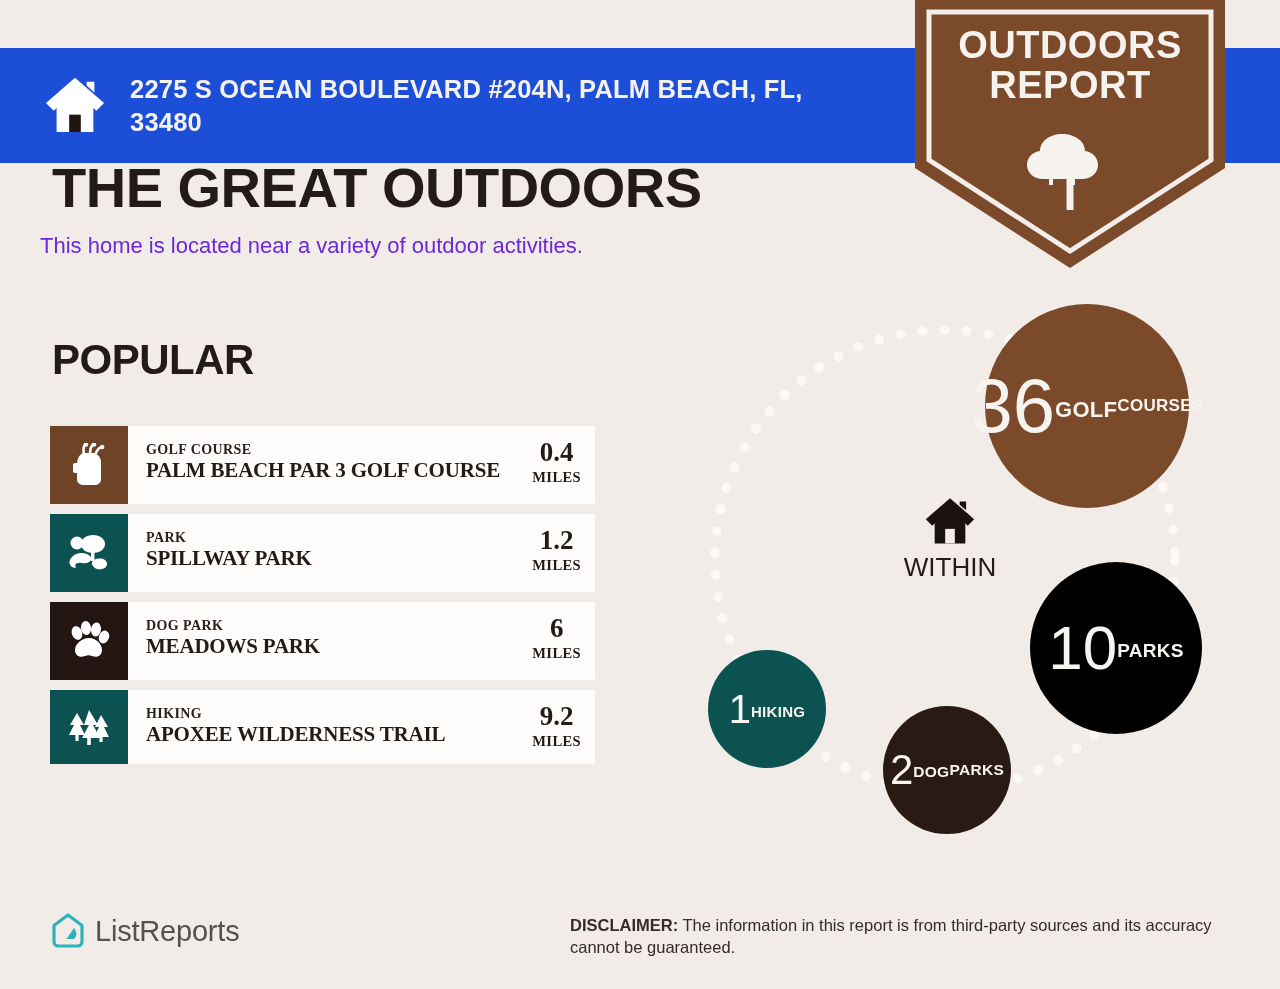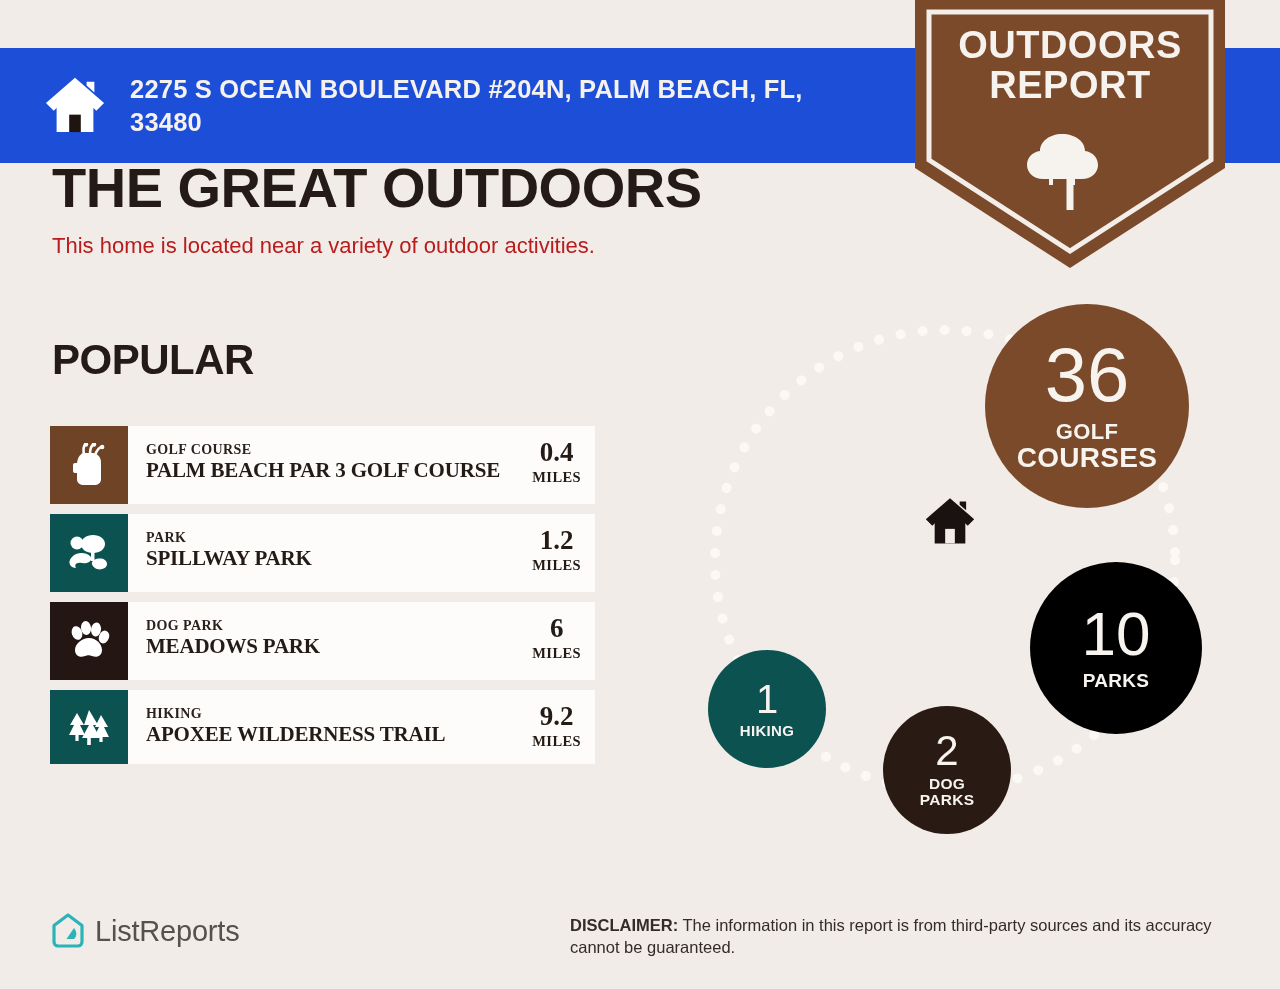--- a/index.html
+++ b/index.html
@@ -62,24 +62,24 @@
   .main-title {
     position: absolute;
     left: 52px; top: 155px;
     font-size: 56px;
     font-weight: 800;
     letter-spacing: -0.5px;
     color: #241B16;
   }
   .subtitle {
     position: absolute;
-    left: 52px; top: 233px;
+    left: 40px; top: 233px;
     font-size: 22px;
     font-weight: 400;
-    color: #b91c1c;
+    color: #6d28d9;
   }
   .popular-title {
     position: absolute;
     left: 52px; top: 336px;
     font-size: 42px;
     font-weight: 800;
     letter-spacing: -0.5px;
     color: #241B16;
   }
 
@@ -155,21 +155,21 @@
     width: 600px; height: 570px;
   }
   .dot-ring {
     position: absolute;
     left: 0; top: 0;
   }
   .stat-circle {
     position: absolute;
     border-radius: 50%;
     display: flex;
-    flex-direction: column;
+    flex-direction: row;
     align-items: center;
     justify-content: center;
     color: #F7F3EF;
     text-align: center;
     line-height: 1;
   }
   .stat-num { font-weight: 400; line-height: 0.95; }
   .stat-label { font-weight: 700; line-height: 1.06; letter-spacing: 0.3px; }
 
   .center-label {
@@ -358,21 +358,21 @@
 
 <div class="diagram">
 
   <svg class="dot-ring" width="600" height="570" viewBox="0 0 600 570">
     <circle cx="295" cy="270" r="230" fill="none" stroke="#FBF8F5" stroke-width="10" stroke-linecap="round" stroke-dasharray="0.1 22"></circle>
   </svg>
 
   <div class="stat-circle" style="left:335px; top:14px; width:204px; height:204px; background:#7A4A2B;">
     <div class="stat-num" style="font-size:76px;">36</div>
     <div class="stat-label" style="font-size:22px; margin-top:8px;">GOLF</div>
-    <div class="stat-label" style="font-size:28px;">COURSES</div>
+    <div class="stat-label" style="font-size:17px;">COURSES</div>
   </div>
 
   <div class="stat-circle" style="left:380px; top:272px; width:172px; height:172px; background:#000000;">
     <div class="stat-num" style="font-size:62px;">10</div>
     <div class="stat-label" style="font-size:19px; margin-top:7px;">PARKS</div>
   </div>
 
   <div class="stat-circle" style="left:233px; top:416px; width:128px; height:128px; background:#2A1A14;">
     <div class="stat-num" style="font-size:42px;">2</div>
     <div class="stat-label" style="font-size:15.5px; margin-top:5px;">DOG</div>
@@ -386,20 +386,21 @@
 
   <div class="center-label">
     <span>
       <svg class="center-house" width="54" height="50" viewBox="0 0 64 62" xmlns="http://www.w3.org/2000/svg">
         <path d="M32 4 L62 30 L54 38 L32 17 L10 38 L2 30 Z" fill="#1A1210"></path>
         <path d="M44 8 h8 v11 l-8 -7 Z" fill="#1A1210"></path>
         <path d="M13 33 L32 16 L51 33 V60 H13 Z" fill="#1A1210"></path>
         <rect x="26" y="42" width="12" height="18" fill="#F1ECE8"></rect>
       </svg>
     </span>
+    <div class="center-within">WITHIN</div>
   </div>
 </div>
 
 <div class="footer-logo">
   <span>
     <svg width="36" height="38" viewBox="0 0 36 38" xmlns="http://www.w3.org/2000/svg">
       <path d="M18 3 L32 13.5 V30 a4 4 0 0 1 -4 4 H8 a4 4 0 0 1 -4 -4 V13.5 Z" fill="none" stroke="#2BB3B8" stroke-width="3.2" stroke-linejoin="round"></path>
       <path d="M24 16 a7.5 7.5 0 0 1 0 11 h-7.5 Z" fill="#2BB3B8"></path>
     </svg>
   </span>

